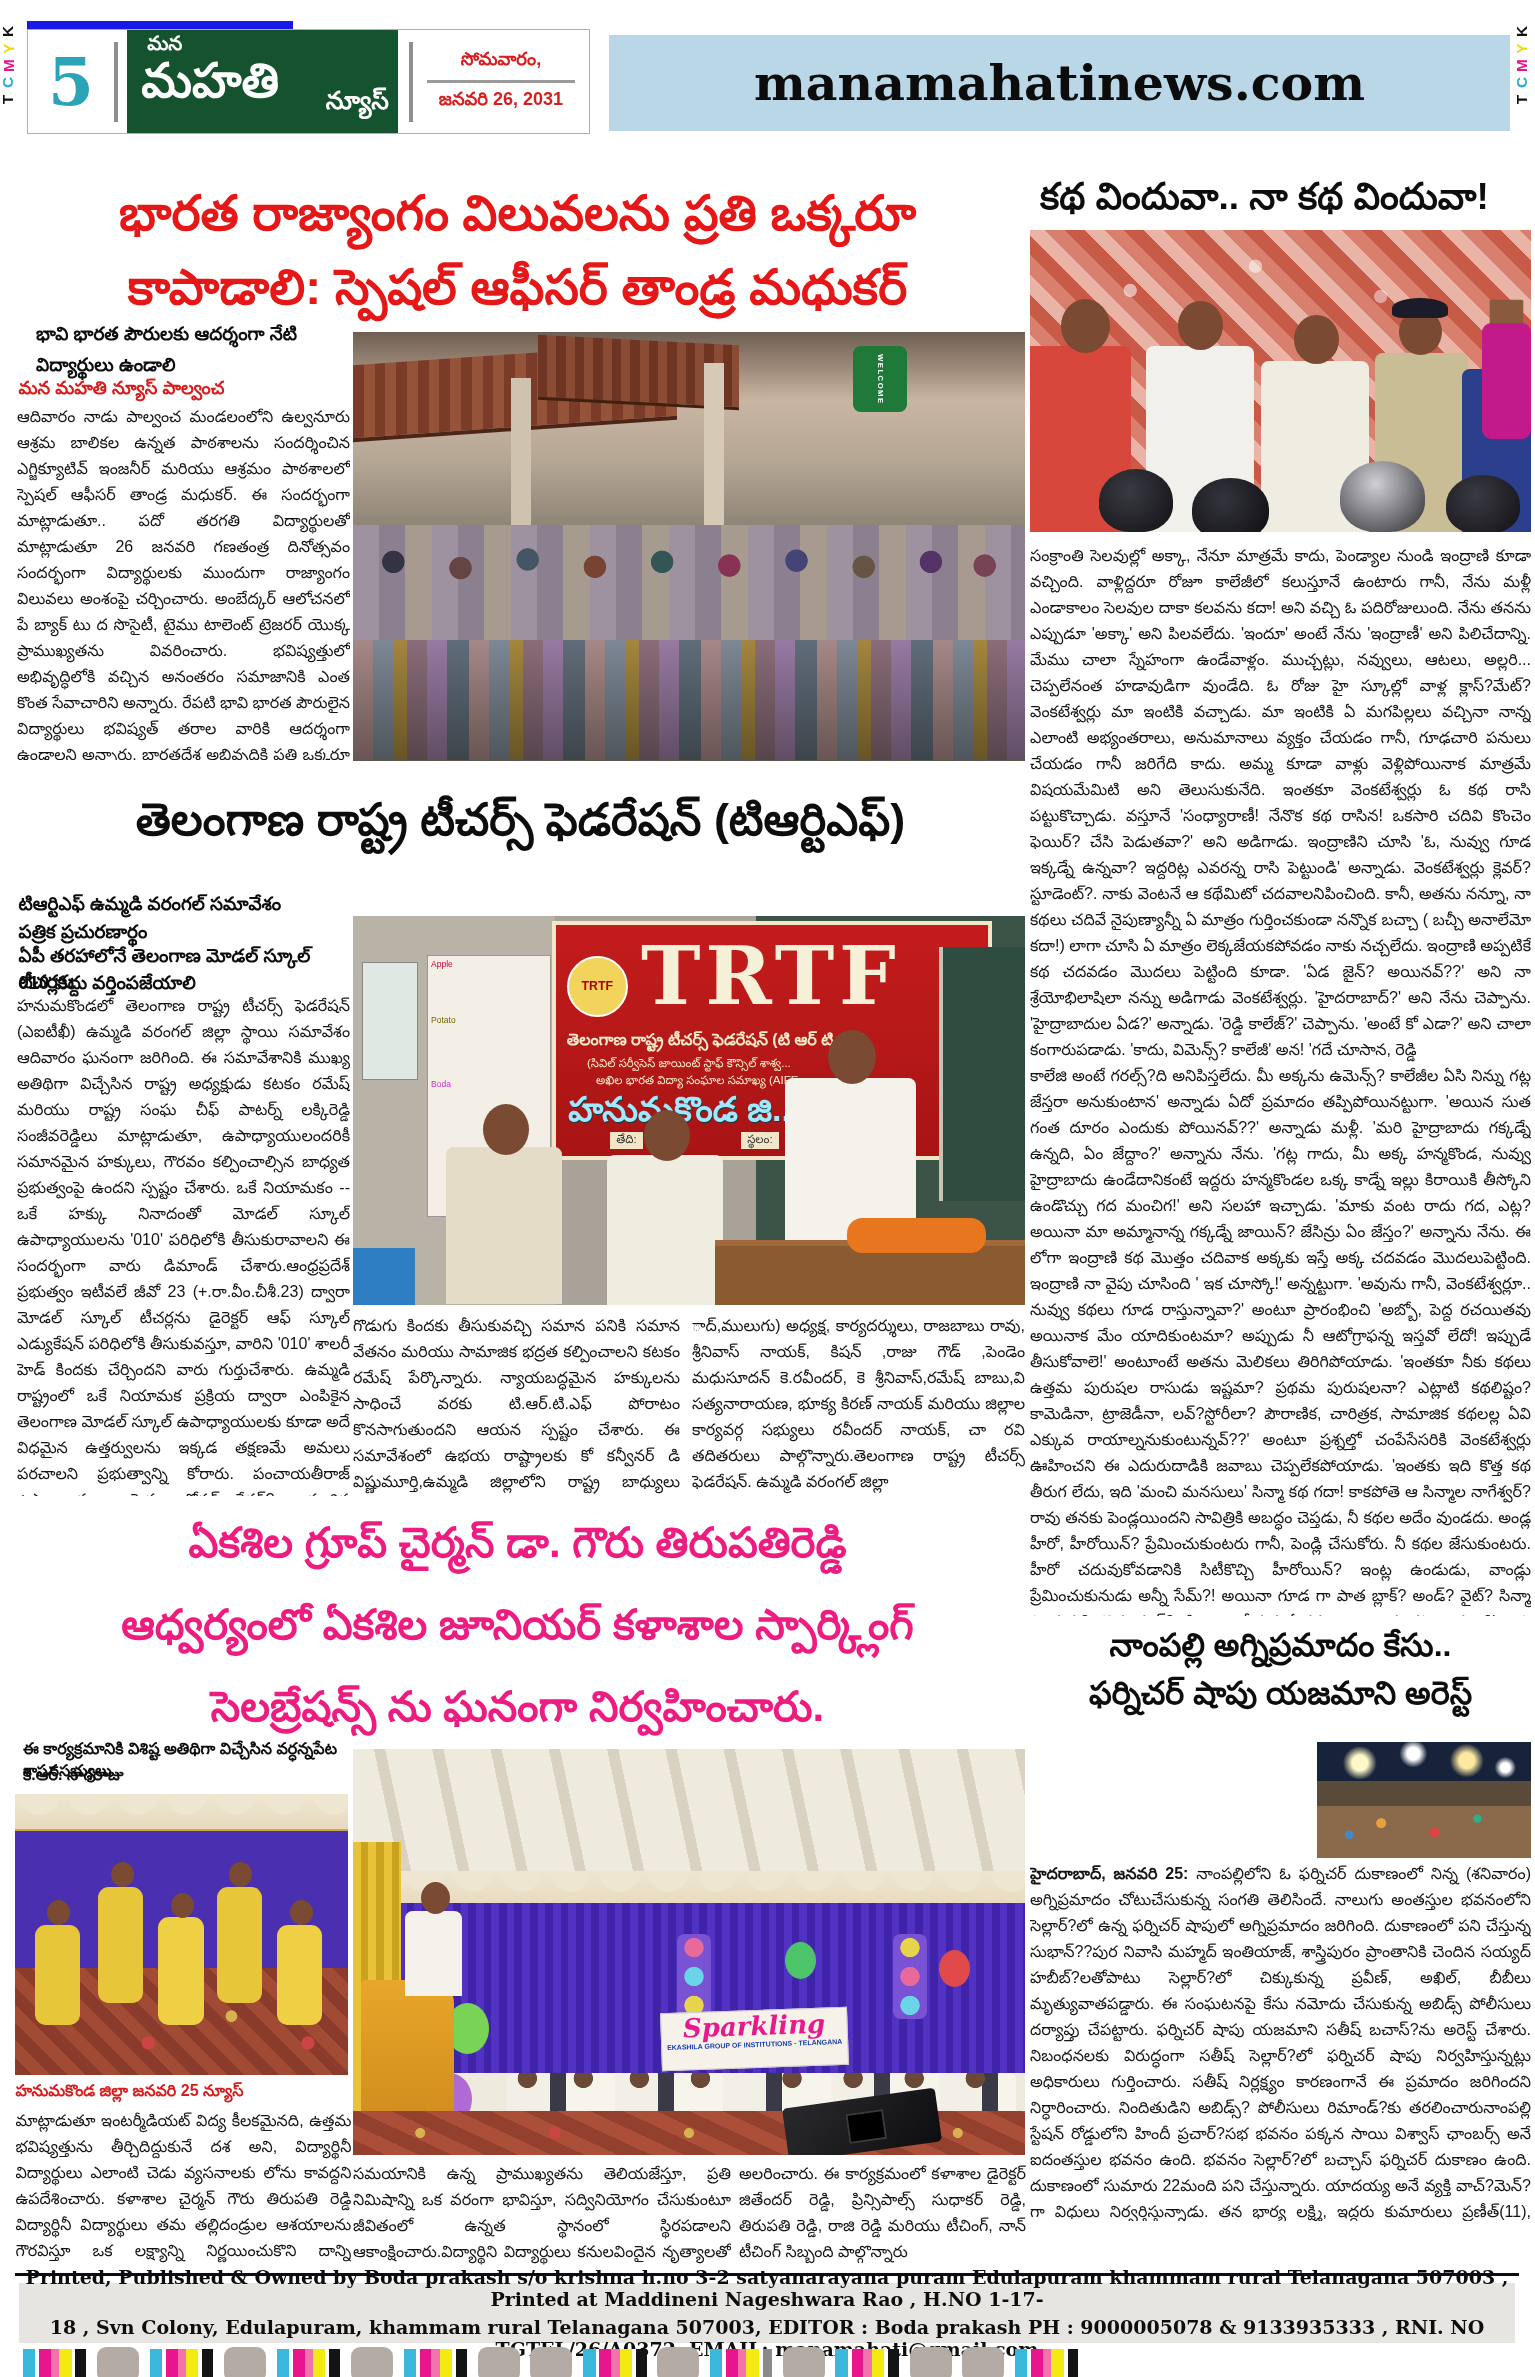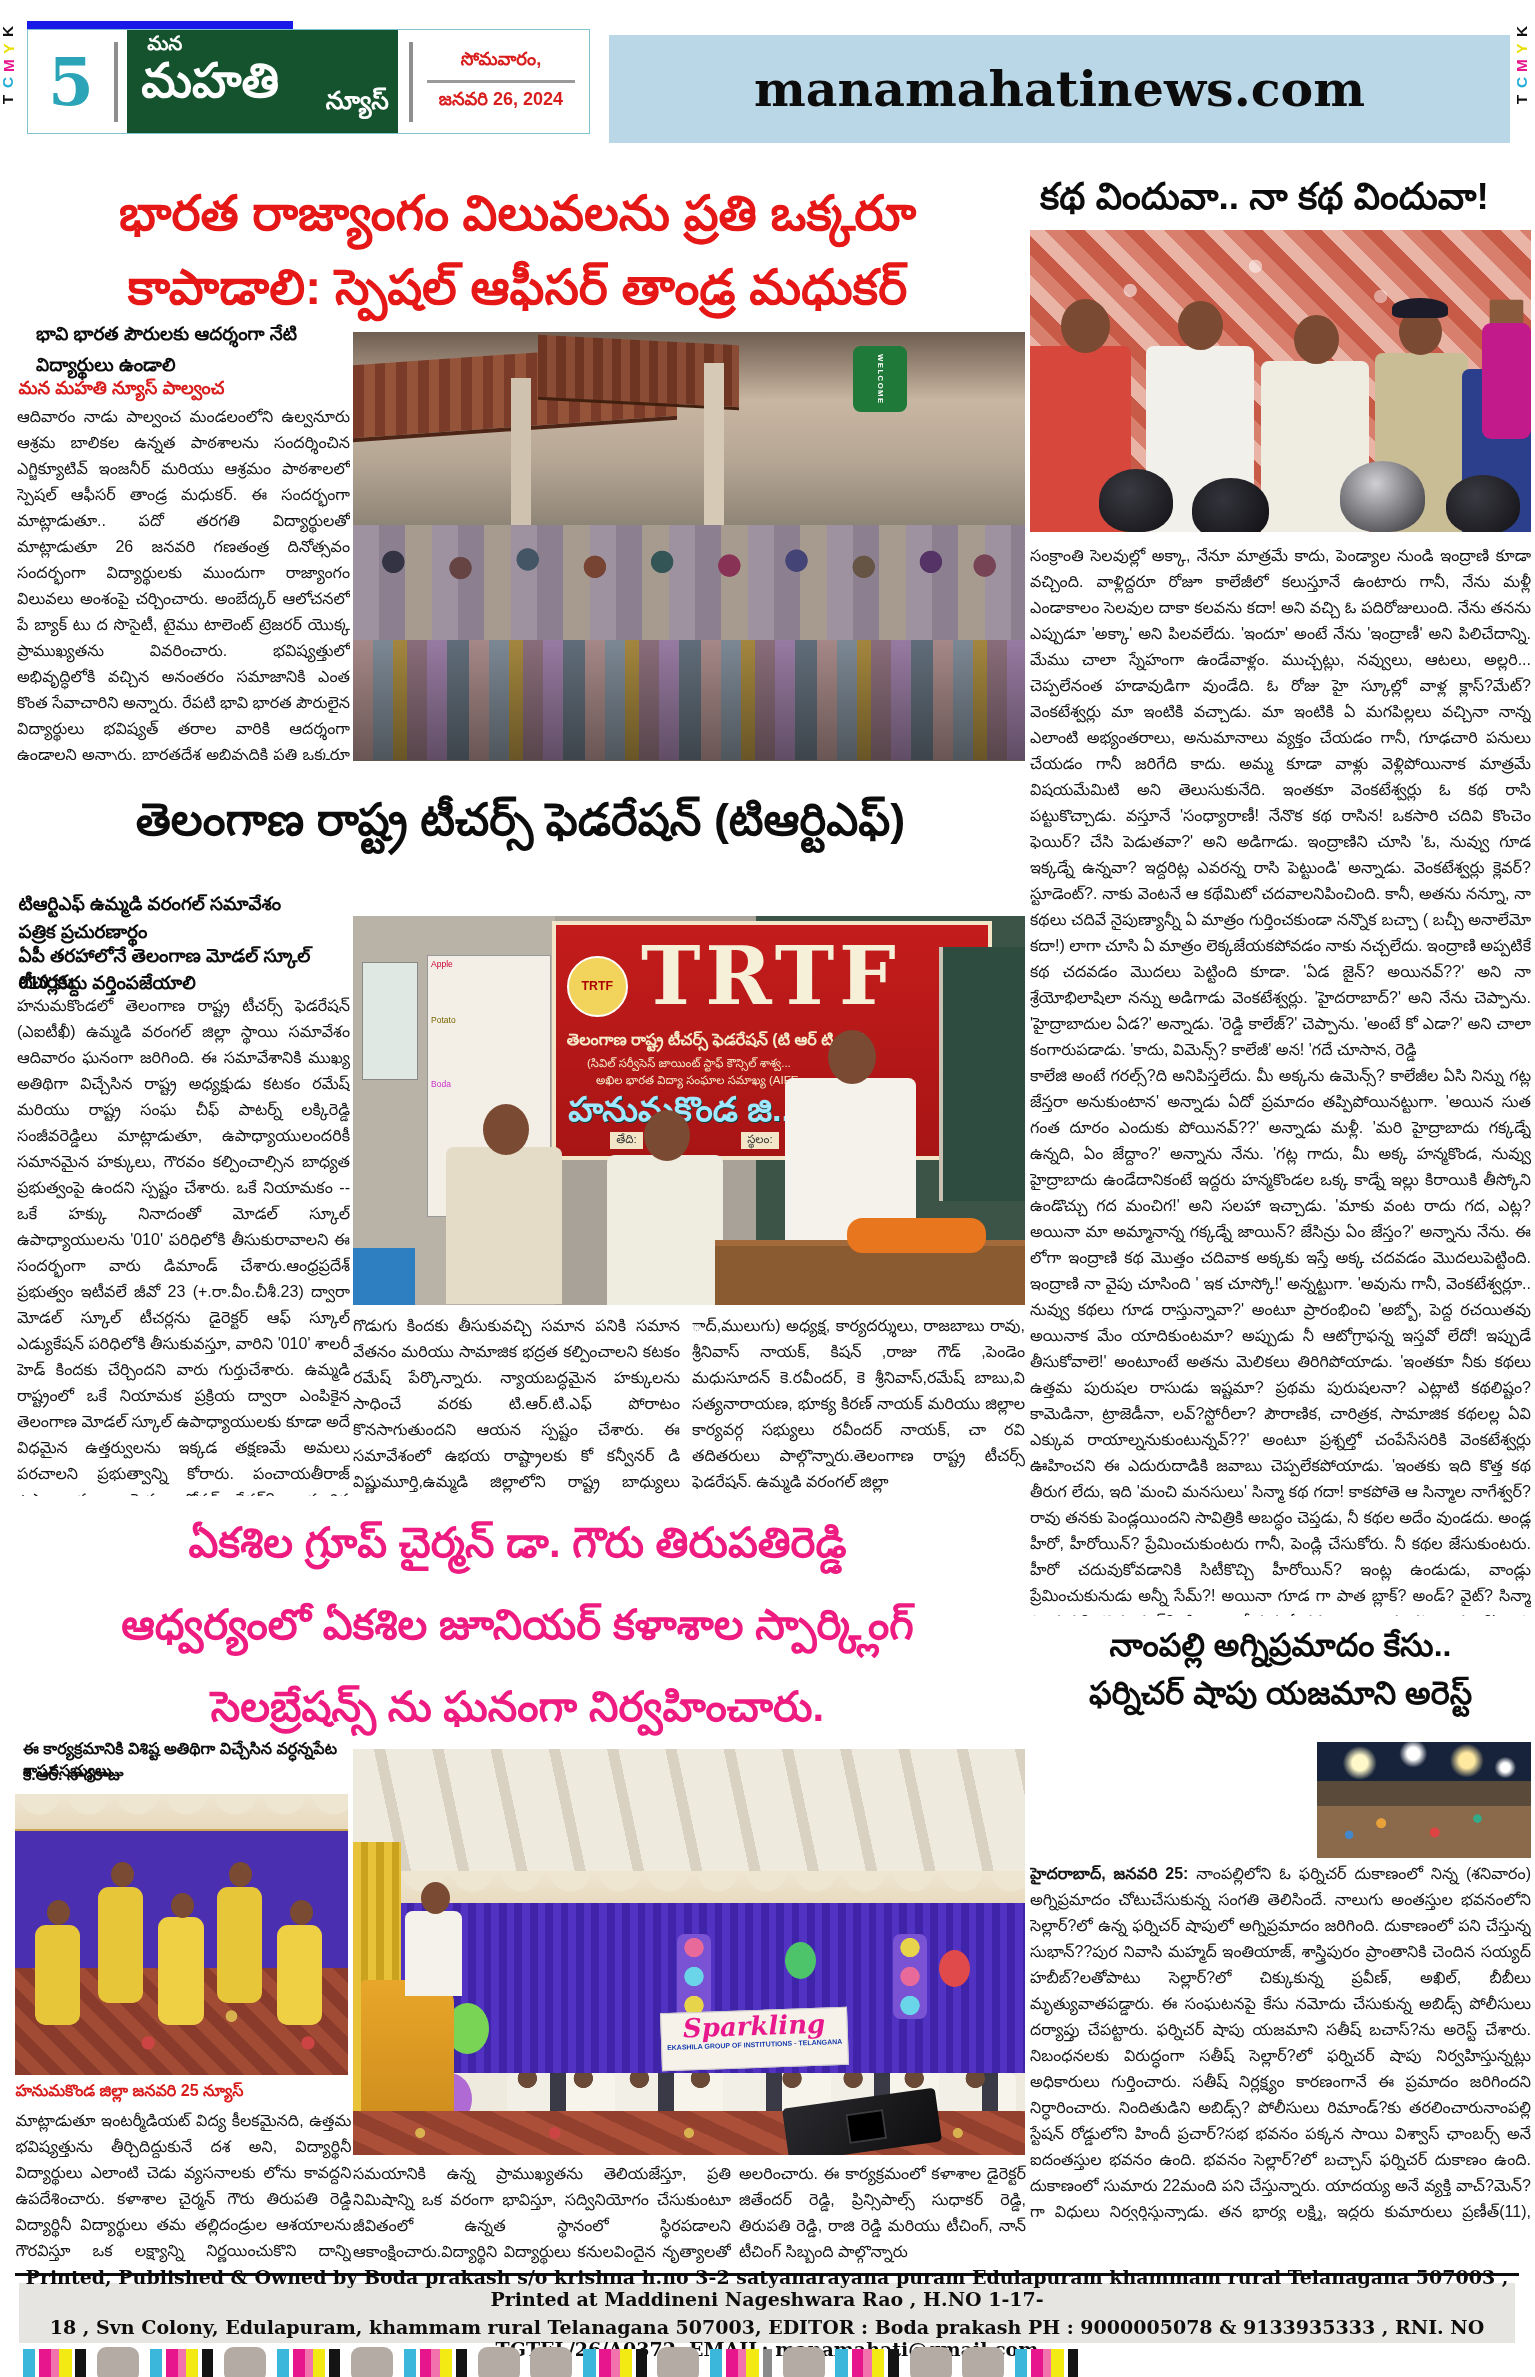--- a/index.html
+++ b/index.html
@@ -55,24 +55,24 @@
     <div style="width:3.9px;height:80px;background:#8f8f8f;"></div>
     <div style="width:271px;height:103px;background:#14532d;color:#fff;position:relative;margin-left:9.3px;">
       <span style="position:absolute;left:20px;top:1.5px;font-size:20px;font-weight:bold;">మన</span>
       <span style="position:absolute;left:14px;top:23px;font-size:48px;font-weight:bold;">మహతి</span>
       <span style="position:absolute;right:9.3px;bottom:12.3px;font-size:25px;font-weight:bold;">న్యూస్</span>
     </div>
     <div style="width:3.9px;height:80px;background:#8f8f8f;margin-left:10.8px;"></div>
     <div style="flex:1;text-align:center;">
       <div style="font-size:18px;font-weight:bold;color:#d91d1d;">సోమవారం,</div>
       <div style="height:2.3px;background:#9a9a9a;margin:6.2px 14px;"></div>
-      <div style="font-size:18px;font-weight:bold;color:#d91d1d;">జనవరి 26, 2024</div>
-    </div>
-  </div>
-  <div class="abs" style="left:609px;top:35px;width:901px;height:108px;background:#bad7e7;display:flex;align-items:center;justify-content:center;">
+      <div style="font-size:18px;font-weight:bold;color:#d91d1d;">జనవరి 26, 2031</div>
+    </div>
+  </div>
+  <div class="abs" style="left:609px;top:35px;width:901px;height:96px;background:#bad7e7;display:flex;align-items:center;justify-content:center;">
     <span style="font:bold 49px 'DejaVu Serif',serif;color:#0c0c0c;">manamahatinews.com</span>
   </div>
 
   <div class="abs" style="left:23px;top:176px;width:989px;text-align:center;font-weight:800;font-size:49px;line-height:74px;color:#e51717;">
     <div>భారత రాజ్యాంగం విలువలను ప్రతి ఒక్కరూ</div>
     <div>కాపాడాలి: స్పెషల్ ఆఫీసర్ తాండ్ర మధుకర్</div>
   </div>
   <div class="abs head-black" style="left:36px;top:318px;width:332px;font-size:18.5px;line-height:31px;">భావి భారత పౌరులకు ఆదర్శంగా నేటి విద్యార్థులు ఉండాలి</div>
   <div class="abs bold" style="left:18.5px;top:378px;width:332px;font-size:18px;color:#d91d1d;">మన మహతి న్యూస్ పాల్వంచ</div>
   <div class="abs body-text" style="left:17px;top:404px;width:333px;height:356px;">ఆదివారం నాడు పాల్వంచ మండలంలోని ఉల్వనూరు ఆశ్రమ బాలికల ఉన్నత పాఠశాలను సందర్శించిన ఎగ్జిక్యూటివ్ ఇంజనీర్ మరియు ఆశ్రమం పాఠశాలలో స్పెషల్ ఆఫీసర్ తాండ్ర మధుకర్. ఈ సందర్భంగా మాట్లాడుతూ.. పదో తరగతి విద్యార్థులతో మాట్లాడుతూ 26 జనవరి గణతంత్ర దినోత్సవం సందర్భంగా విద్యార్థులకు ముందుగా రాజ్యాంగం విలువలు అంశంపై చర్చించారు. అంబేద్కర్ ఆలోచనలో పే బ్యాక్ టు ద సొసైటీ, టైము టాలెంట్ ట్రెజరర్ యొక్క ప్రాముఖ్యతను వివరించారు. భవిష్యత్తులో అభివృద్ధిలోకి వచ్చిన అనంతరం సమాజానికి ఎంత కొంత సేవాచారిని అన్నారు. రేపటి భావి భారత పౌరులైన విద్యార్థులు భవిష్యత్ తరాల వారికి ఆదర్శంగా ఉండాలని అన్నారు. భారతదేశ అభివృద్ధికి ప్రతి ఒక్కరూ కృషి చేయాలని తెలిపారు. ఈ సందర్భంగా పాఠశాలకు, స్వతంత్ర సమరయోధుల మరియు అంబేద్కర్ చిత్రపటాలు, వాల్ క్లాక్ అందించడం జరిగింది ఈ కార్యక్రమంలో పాఠశాల హెచ్ఎం విజయలక్ష్మి వార్డెన్ వీరు, ఉపాధ్యాయులు పాఠశాల సిబ్బంది తదితరులు పాల్గొన్నారు.</div>

